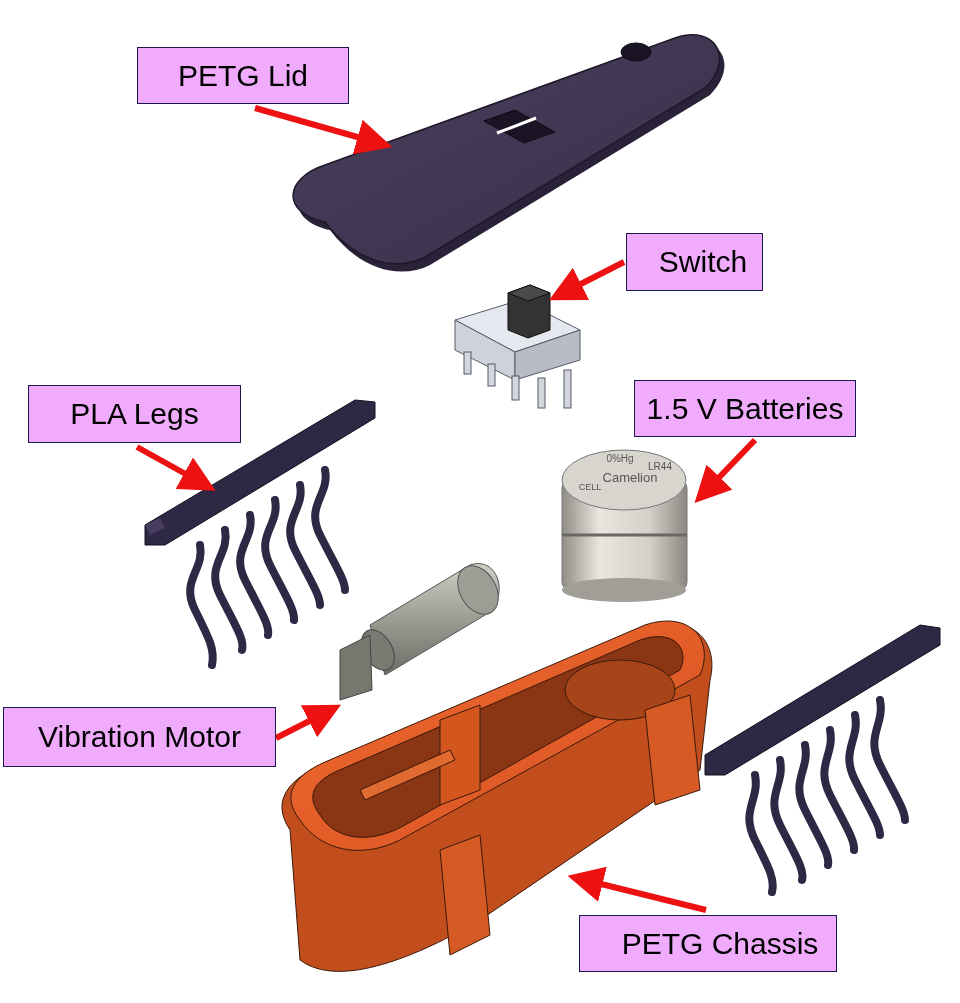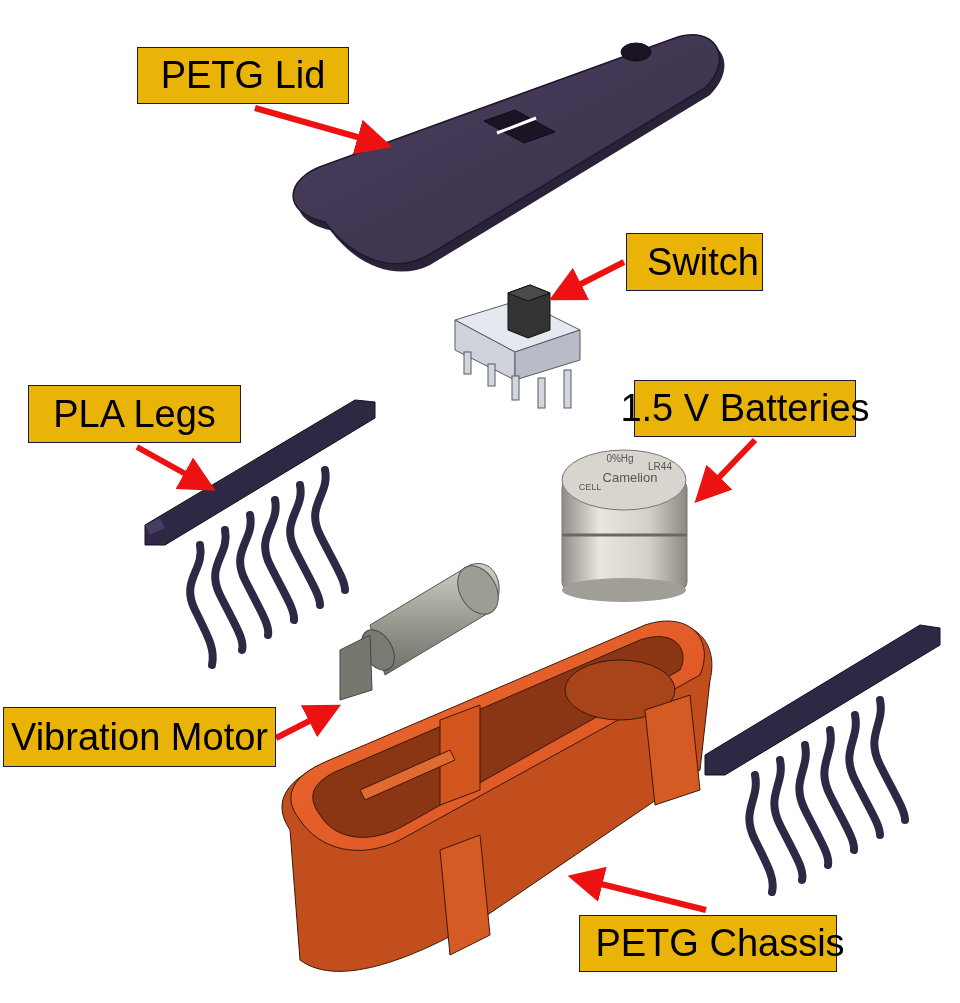--- a/index.html
+++ b/index.html
@@ -1,21 +1,21 @@
 <!DOCTYPE html>
 <html><head>
 <meta charset="utf-8">
 <style>
   html, body { margin: 0; padding: 0; background: #ffffff; }
   body { width: 960px; height: 1003px; position: relative; overflow: hidden; font-family: "Liberation Sans", sans-serif; }
   #stage { position: absolute; left: 0; top: 0; width: 960px; height: 1003px; }
   .label-box {
-    position: absolute; background: #eab308; border: 1.5px solid #1a1a4a;
+    position: absolute; background: #f0abfc; border: 1.5px solid #1a1a4a;
     display: flex; align-items: center; justify-content: center;
-    font-family: "Liberation Sans", sans-serif; font-size: 38px; color: #000000;
+    font-family: "Liberation Sans", sans-serif; font-size: 30px; color: #000000;
     box-sizing: border-box; white-space: nowrap;
   }
 </style>
 </head>
 <body>
 
 <svg id="stage" viewBox="0 0 960 1003" xmlns="http://www.w3.org/2000/svg">
   <defs>
     <marker id="arrowhead" markerWidth="6" markerHeight="6" refX="3" refY="3" orient="auto" markerUnits="strokeWidth">
       <path d="M0,0 L6,3 L0,6 Z" fill="#ee1111"></path>

